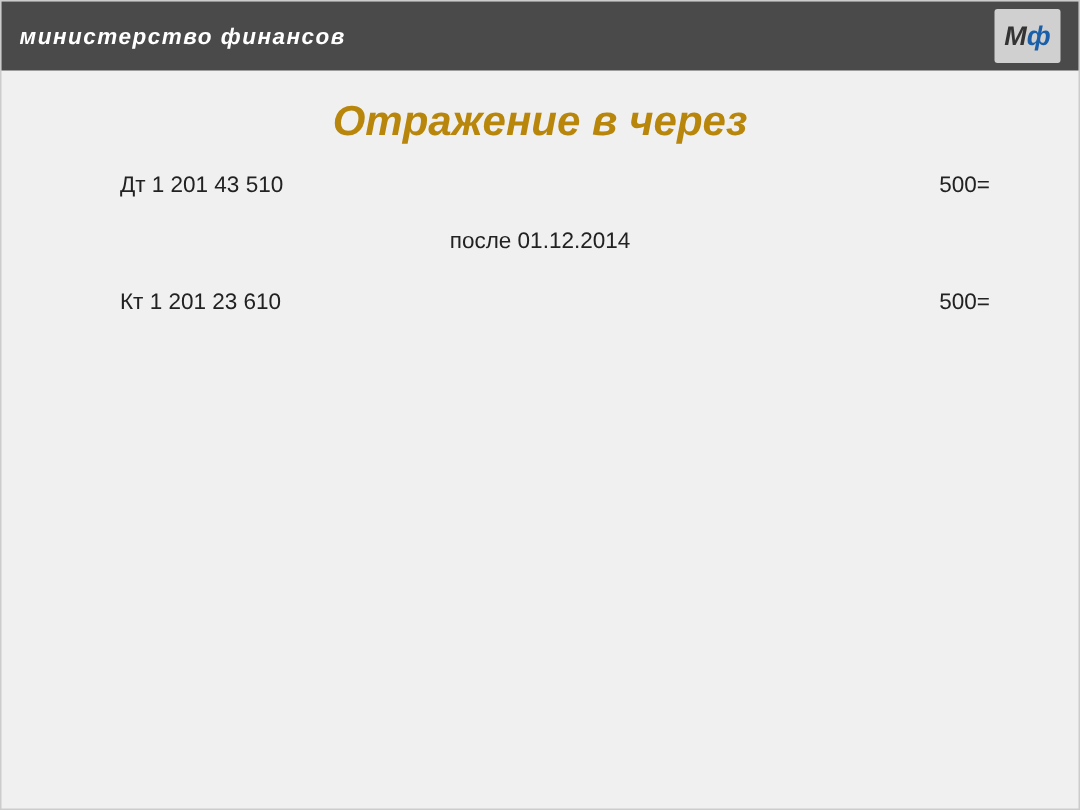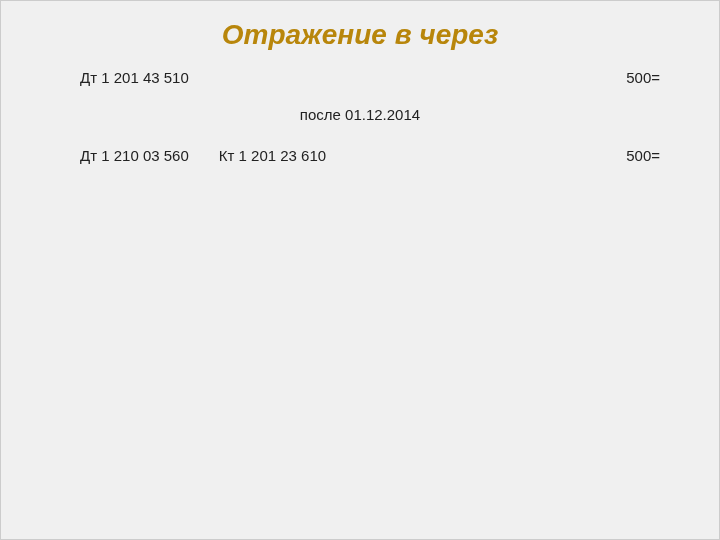--- a/index.html
+++ b/index.html
@@ -125,39 +125,44 @@
       justify-content: flex-start;
       padding-left: 20px;
       gap: 30px;
     }
   </style>
 </head>
 <body>
 
 <div class="slide">
 
+  <div class="header">
+    <span class="header-logo-text">министерство финансов</span>
+    <div class="header-logo-right">
+      <span class="mf-logo">М<span>ф</span></span>
+    </div>
+  </div>
 
   <div class="content">
 
     <div class="main-title">Отражение в через</div>
 
 
     <div class="accounting-block">
 
       <div class="entry-row">
         <span class="entry-item">Дт 1 201 43 510</span>
         <span class="entry-item amount">500=</span>
       </div>
 
       <div class="middle-text">
         <div>после 01.12.2014</div>
       </div>
 
       <div class="entry-row-2">
-        <span class="entry-item">Дт 1 210 03 560</span>
         <span class="entry-item">Кт 1 201 23 610</span>
         <span class="entry-item amount">500=</span>
       </div>
 
     </div>
   </div>
 
 </div>
 
 </body></html>

